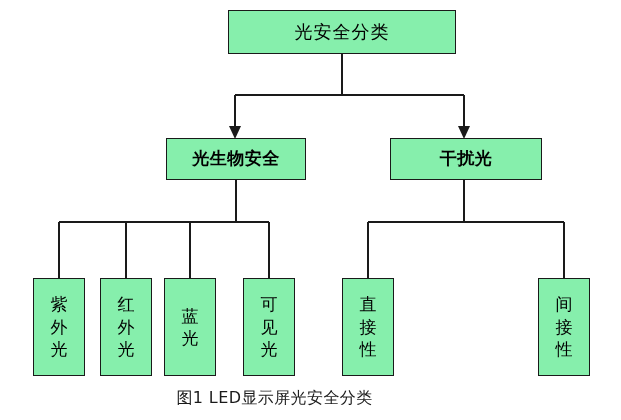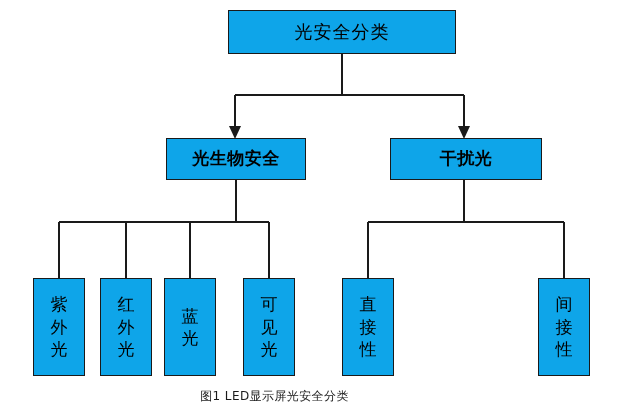--- a/index.html
+++ b/index.html
@@ -30,21 +30,21 @@
     left: 0;
     top: 0;
     width: 621px;
     height: 420px;
   }
 
   
   .node {
     position: absolute;
     box-sizing: border-box;
-    background: #0ea5e9;
+    background: #86efac;
     border: 1.6px solid #1a1a1a;
     display: flex;
     align-items: center;
     justify-content: center;
     text-align: center;
     line-height: 1.15;
   }
 
   .node-label {
     display: block;
@@ -97,21 +97,21 @@
   .node.leaf-5 { left: 342px; }
   .node.leaf-6 { left: 538px; }
 
   
   #figure-caption {
     position: absolute;
     left: 0;
     top: 388px;
     width: 549px;
     text-align: center;
-    font-size: 12px;
+    font-size: 16px;
     letter-spacing: 0.4px;
     color: #1a1a1a;
   }
 </style>
 </head>
 <body>
 
 <div id="diagram-root">
 
   <svg id="connector-layer" viewBox="0 0 621 420" width="621" height="420" xmlns="http://www.w3.org/2000/svg">

